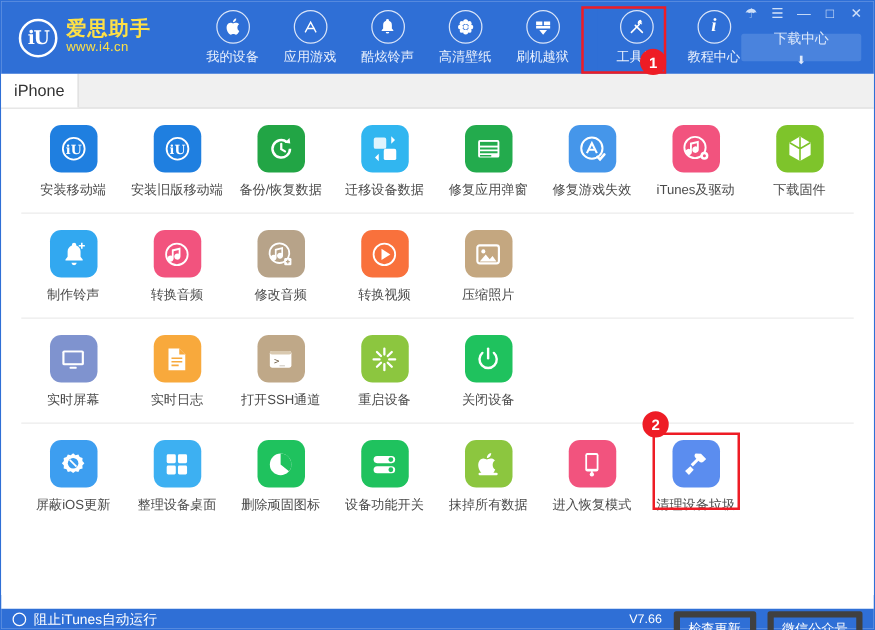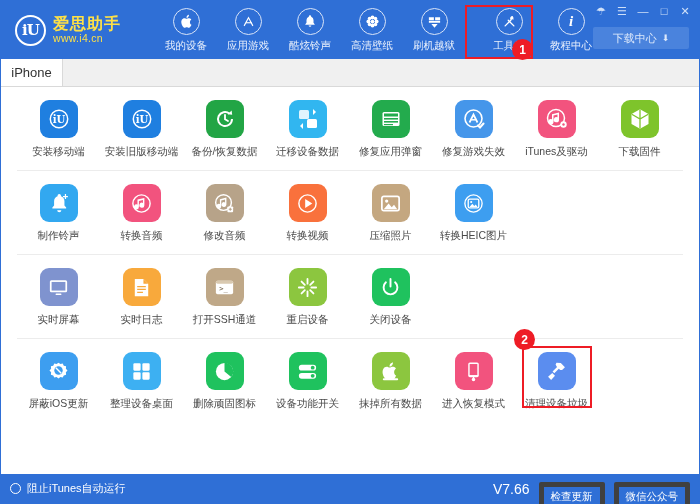--- a/index.html
+++ b/index.html
@@ -62,20 +62,21 @@
     color: #cfe0f8; font-size: 11px; line-height: 1;
     cursor: pointer; width: 12px; text-align: center;
   }
   .dl-center {
     position: absolute; right: 10px; top: 26px;
     width: 96px; height: 22px;
     background: #4a83dd; border-radius: 2px;
     color: #dce8fb; font-size: 11px;
     display: flex; align-items: center; justify-content: center; gap: 5px;
     cursor: pointer;
+    flex-direction: column;
   }
 
   
   .tabstrip {
     height: 28px;
     background: #f0f0f0;
     border-bottom: 1px solid #d9d9d9;
     display: flex; align-items: stretch;
   }
   .tab {
@@ -114,33 +115,33 @@
     margin-bottom: 7px;
   }
   .cell .cap {
     font-size: 10.5px; color: #4a4a4a; white-space: nowrap;
     text-align: center;
   }
 
   
   .statusbar {
     position: absolute; left: 0; bottom: 0;
-    width: 100%; height: 29px;
+    width: 100%; height: 16px;
     background: #2f6fd6;
     display: flex; align-items: center;
     padding: 0 9px;
     color: #fff;
   }
   .autorun { display: flex; align-items: center; gap: 6px; font-size: 11px; cursor: pointer; }
   .radio {
     width: 11px; height: 11px; border-radius: 50%;
     border: 1.4px solid #ffffff; display: inline-block;
   }
   .status-right { margin-left: auto; display: flex; align-items: center; gap: 9px; }
-  .ver { font-size: 14px; color: #fff; }
+  .ver { font-size: 10px; color: #fff; }
   .sbtn {
     border: 5px solid #404040; border-radius: 2px;
     padding: 2.5px 7px; font-size: 10.5px; color: #fff;
     cursor: pointer; background: transparent; margin-top: 16px;
   }
 
   
   .hl-box {
     position: absolute; border: 2px solid #ee1c25;
     pointer-events: none; z-index: 40;
@@ -406,31 +407,20 @@
       <div class="cell">
         <div class="tile" style="background:#c4a780">
           <svg width="23" height="23" viewBox="0 0 24 24">
               <rect x="3" y="4.5" width="18" height="15" rx="2" fill="none" stroke="#fff" stroke-width="1.8"></rect>
               <circle cx="8" cy="9.5" r="1.7" fill="#fff"></circle>
               <path fill="#fff" d="M5 18l5-6 3.3 4 2.4-2.6L19 18z"></path>
             </svg>
         </div>
         <div class="cap">压缩照片</div>
       </div>
-      <div class="cell">
-        <div class="tile" style="background:#3d9ef0">
-          <svg width="23" height="23" viewBox="0 0 24 24">
-              <circle cx="12" cy="12" r="9" fill="none" stroke="#fff" stroke-width="1.4"></circle>
-              <rect x="6.5" y="7.5" width="11" height="9" rx="1.4" fill="none" stroke="#fff" stroke-width="1.4"></rect>
-              <circle cx="9.6" cy="10.4" r="1.1" fill="#fff"></circle>
-              <path fill="#fff" d="M7.8 15.6l3-3.4 2 2.4 1.5-1.6 2 2.6z"></path>
-            </svg>
-        </div>
-        <div class="cap">转换HEIC图片</div>
-      </div>
     </div>
 
     <div class="row">
       <div class="cell">
         <div class="tile" style="background:#7f93cf">
           <svg width="23" height="23" viewBox="0 0 24 24">
               <rect x="3" y="4.5" width="18" height="12.5" rx="1.6" fill="#fff"></rect>
               <rect x="4.8" y="6.2" width="14.4" height="9" fill="#7f93cf"></rect>
               <rect x="9" y="18.2" width="6" height="1.6" rx=".6" fill="#fff"></rect>
             </svg>

